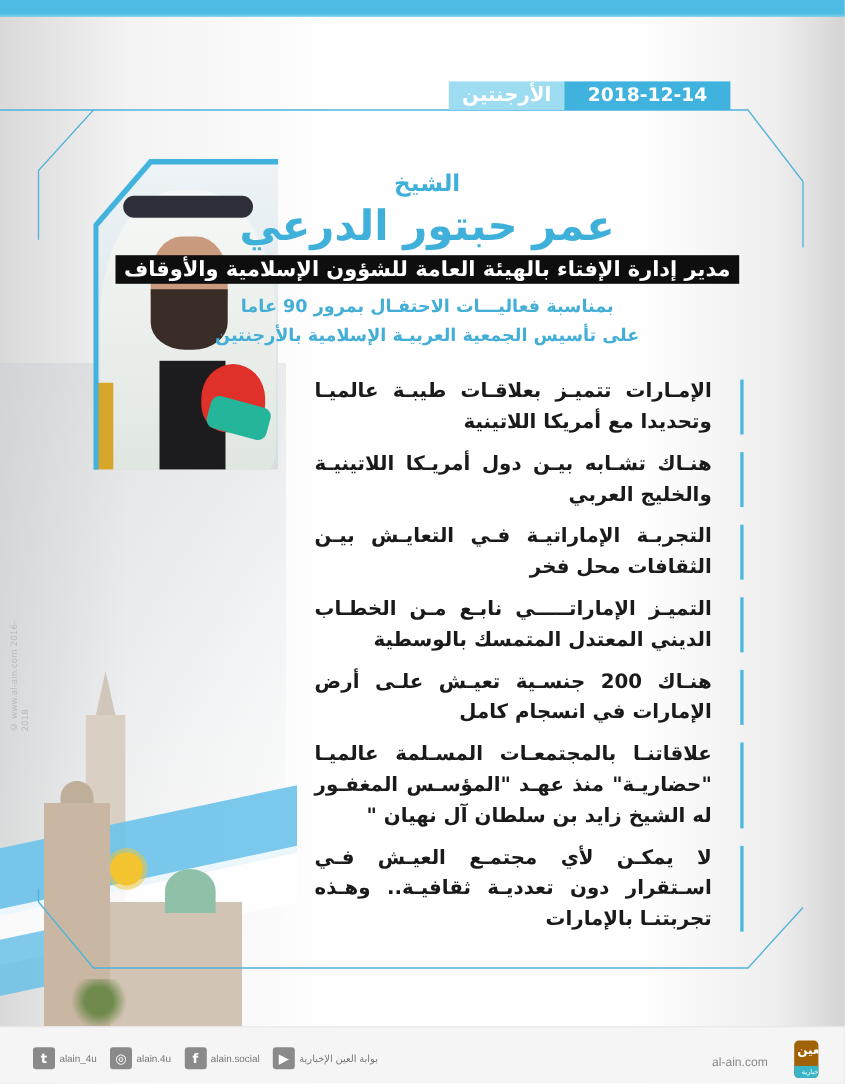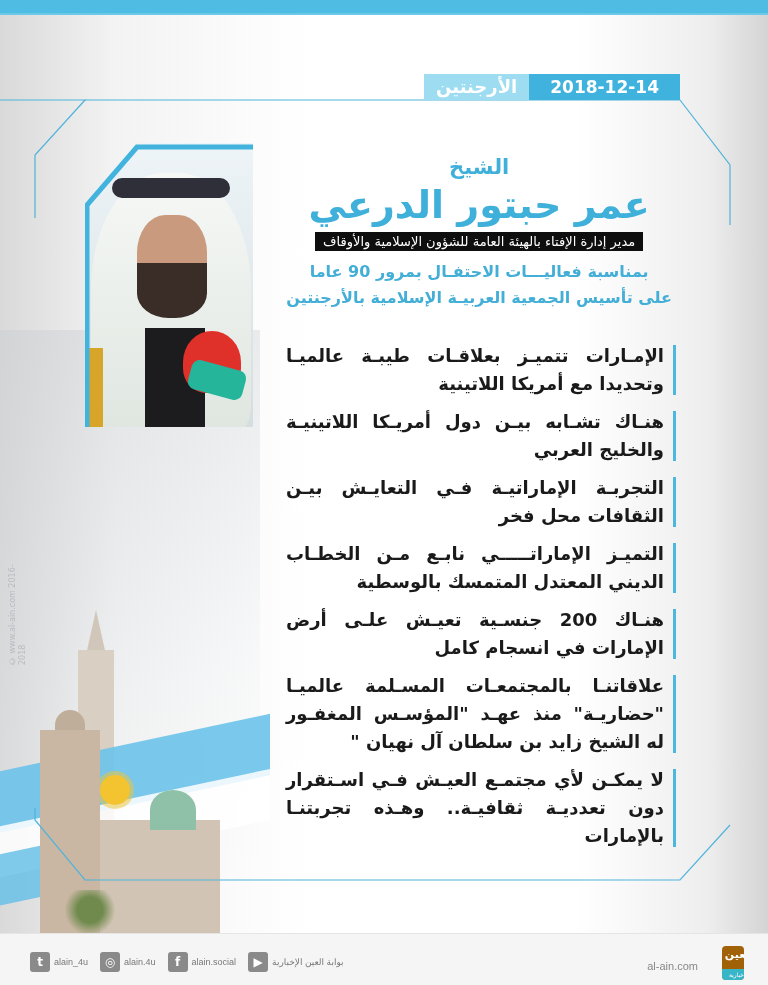--- a/index.html
+++ b/index.html
@@ -29,21 +29,21 @@
   .tower { position: absolute; left: 40px; top: 140px; width: 60px; height: 210px; background: #c9b7a3; }
   .tower-cap { position: absolute; left: 55px; top: 120px; width: 30px; height: 30px; border-radius: 50% 50% 0 0; background: #bfae9a; }
   .church { position: absolute; left: 100px; top: 230px; width: 120px; height: 120px; background: #d2c4b4; }
   .dome { position: absolute; left: 150px; top: 200px; width: 46px; height: 40px; border-radius: 50% 50% 0 0; background: #8fc0a8; }
   .palm { position: absolute; left: 60px; top: 300px; width: 60px; height: 50px; background: radial-gradient(circle at 50% 40%, #6f8a4c 0, #6f8a4c 30%, transparent 60%); }
 
   
   .frame svg { position: absolute; left: 0; top: 0; }
 
   
-  .header-tag { position: absolute; top: 74px; right: 88px; height: 26px; display: flex; direction: ltr; }
+  .header-tag { position: absolute; top: 74px; right: 104px; height: 26px; display: flex; direction: ltr; }
   .tag-country { background: #9ddcf1; color: #ffffff; font-weight: bold; font-size: 18px; padding: 0 12px; line-height: 26px; direction: rtl; }
   .tag-date { background: #3fb2dd; color: #ffffff; font-weight: bold; font-size: 17px; padding: 0 21px; line-height: 26px; }
 
   
   .photo { position: absolute; left: 85px; top: 143px; width: 168px; height: 284px; overflow: hidden;
     clip-path: polygon(50px 0, 100% 0, 100% 100%, 0 100%, 0 60px);
     background: linear-gradient(180deg, #eef4f7 0%, #e6eef2 30%, #d5dde0 100%); }
   .photo-border { position: absolute; left: 85px; top: 143px; width: 168px; height: 284px; pointer-events: none; }
   .ghutra { position: absolute; left: 6px; top: 30px; width: 160px; height: 260px; border-radius: 45% 45% 10% 10%; background: linear-gradient(180deg, #f6f8f6, #dfe6e0); }
   .agal { position: absolute; left: 27px; top: 35px; width: 118px; height: 20px; border-radius: 10px; background: #2f2f3a; }
@@ -51,26 +51,26 @@
   .beard { position: absolute; left: 52px; top: 120px; width: 70px; height: 55px; border-radius: 0 0 45% 45%; background: #3a2d27; }
   .robe { position: absolute; left: 60px; top: 185px; width: 60px; height: 100px; background: #1c1c1e; }
   .gold { position: absolute; left: 0; top: 205px; width: 18px; height: 80px; background: #d6a52a; }
   .mic { position: absolute; left: 98px; top: 188px; width: 58px; height: 62px; border-radius: 50% 50% 40% 40%; background: #e0302a; }
   .mic-band { position: absolute; left: 104px; top: 222px; width: 56px; height: 30px; background: #24b59a; transform: rotate(15deg); border-radius: 8px; }
 
   
   .title-block { position: absolute; right: 96px; top: 152px; text-align: center; direction: rtl; }
   .honorific { font-size: 21px; color: #3fb0da; font-weight: bold; line-height: 30px; }
   .name { font-size: 38px; color: #3fb0da; font-weight: bold; line-height: 46px; }
-  .role { display: inline-block; background: #0e0e0e; color: #ffffff; font-size: 13px; font-weight: normal; padding: 2px 8px; margin-top: 4px; }
+  .role { display: inline-block; background: #0e0e0e; color: #ffffff; font-size: 19px; font-weight: bold; padding: 2px 8px; margin-top: 4px; }
   .occasion { margin-top: 8px; font-size: 16px; color: #43aed6; font-weight: bold; line-height: 26px; }
 
   
   .quotes { position: absolute; right: 92px; top: 342px; width: 390px; direction: rtl; }
-  .quote { position: relative; padding-right: 12px; margin-bottom: 10px; font-size: 18px; font-weight: bold; color: #1a1a1a; line-height: 28px; text-align: justify; text-align-last: right; }
+  .quote { position: relative; padding-right: 29px; margin-bottom: 10px; font-size: 18px; font-weight: bold; color: #1a1a1a; line-height: 28px; text-align: justify; text-align-last: right; }
   .quote::before { content: ""; position: absolute; right: 0; top: 3px; bottom: 3px; width: 3px; background: #4eb7de; }
 
   
   .footer { position: absolute; left: 0; top: 933px; width: 768px; height: 52px; background: #f5f5f5; border-top: 1px solid #e5e5e5; }
   .social { position: absolute; left: 30px; top: 18px; display: flex; align-items: center; direction: ltr; }
   .soc-item { display: flex; align-items: center; margin-right: 12px; }
   .soc-icon { width: 20px; height: 20px; background: #8a8a8a; border-radius: 3px; color: #ffffff; font-size: 12px; font-weight: bold; display: flex; align-items: center; justify-content: center; margin-right: 4px; }
   .soc-label { font-size: 9px; color: #777777; font-family: Liberation Sans, sans-serif; }
   .site { position: absolute; right: 70px; top: 26px; font-size: 11px; color: #888888; font-family: "Liberation Sans", sans-serif; }
   .logo { position: absolute; right: 24px; top: 12px; width: 22px; height: 34px; border-radius: 4px; background: #a16207; overflow: hidden; }

